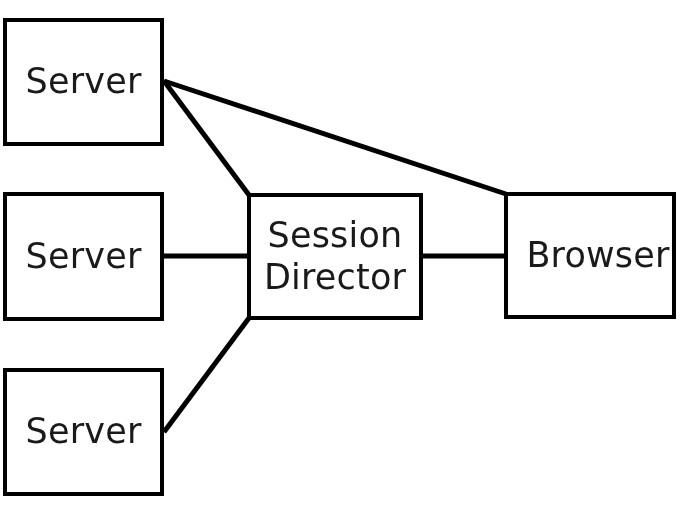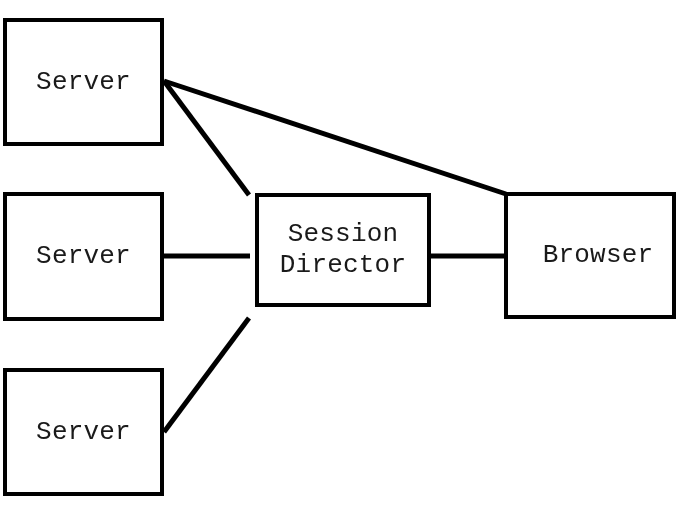--- a/index.html
+++ b/index.html
@@ -29,32 +29,31 @@
     box-sizing: border-box;
     background: #ffffff;
     border: 4px solid #000000;
     display: flex;
     align-items: center;
     justify-content: center;
     z-index: 2;
   }
   .node-label {
     color: #1a1a1a;
-    font-size: 26px;
+    font-size: 35px;
     line-height: 1.18;
     text-align: center;
     white-space: pre-line;
     letter-spacing: 0.2px;
-    font-family: Liberation Mono, monospace;
   }
   
   #node-server-1 { left: 3px;   top: 18px;  width: 161px; height: 128px; }
   #node-server-2 { left: 3px;   top: 192px; width: 161px; height: 129px; }
   #node-server-3 { left: 3px;   top: 368px; width: 161px; height: 128px; }
-  #node-session-director { left: 247px; top: 193px; width: 176px; height: 114px; margin-left: 8px; }
+  #node-session-director { left: 247px; top: 193px; width: 176px; height: 127px; }
   #node-browser { left: 504px; top: 192px; width: 172px; height: 127px; padding-left: 16px; }
 </style>
 </head>
 <body>
 
 <div id="canvas">
 
   <svg id="edge-layer" viewBox="0 0 683 512" width="683" height="512" xmlns="http://www.w3.org/2000/svg">
     <g fill="none" stroke="#000000" stroke-width="5" stroke-linecap="butt">
       <line x1="164" y1="81" x2="249" y2="195"></line>

